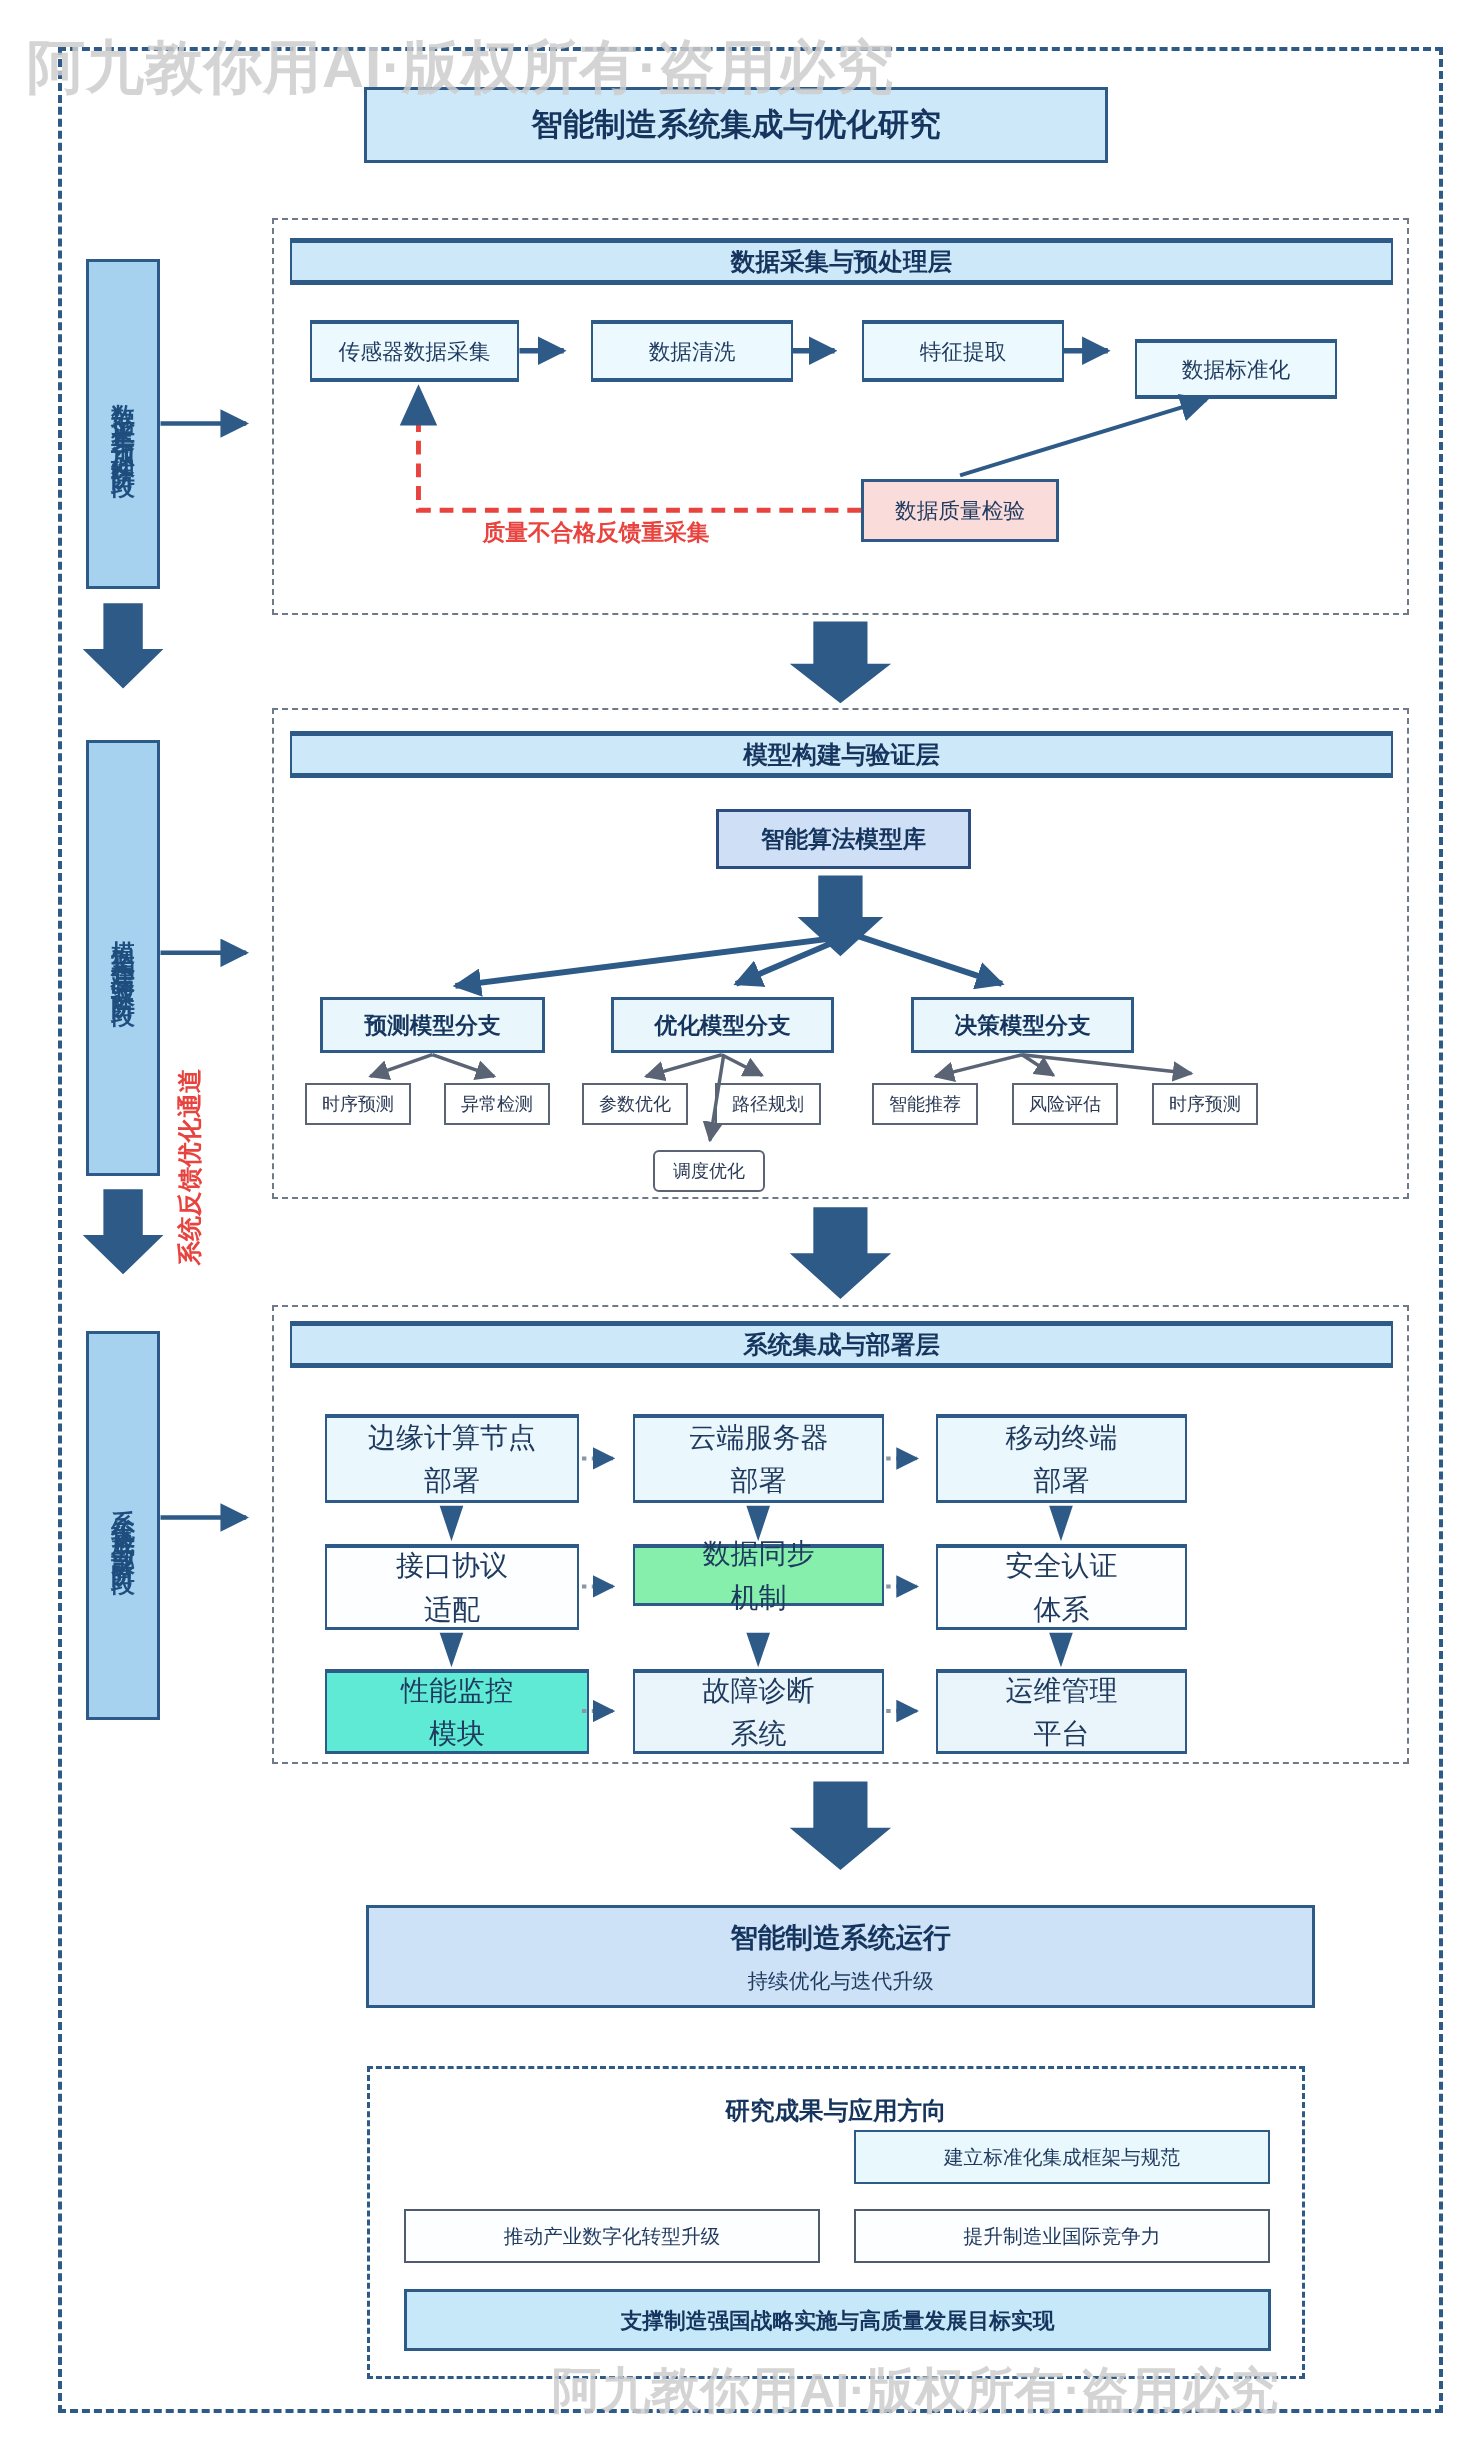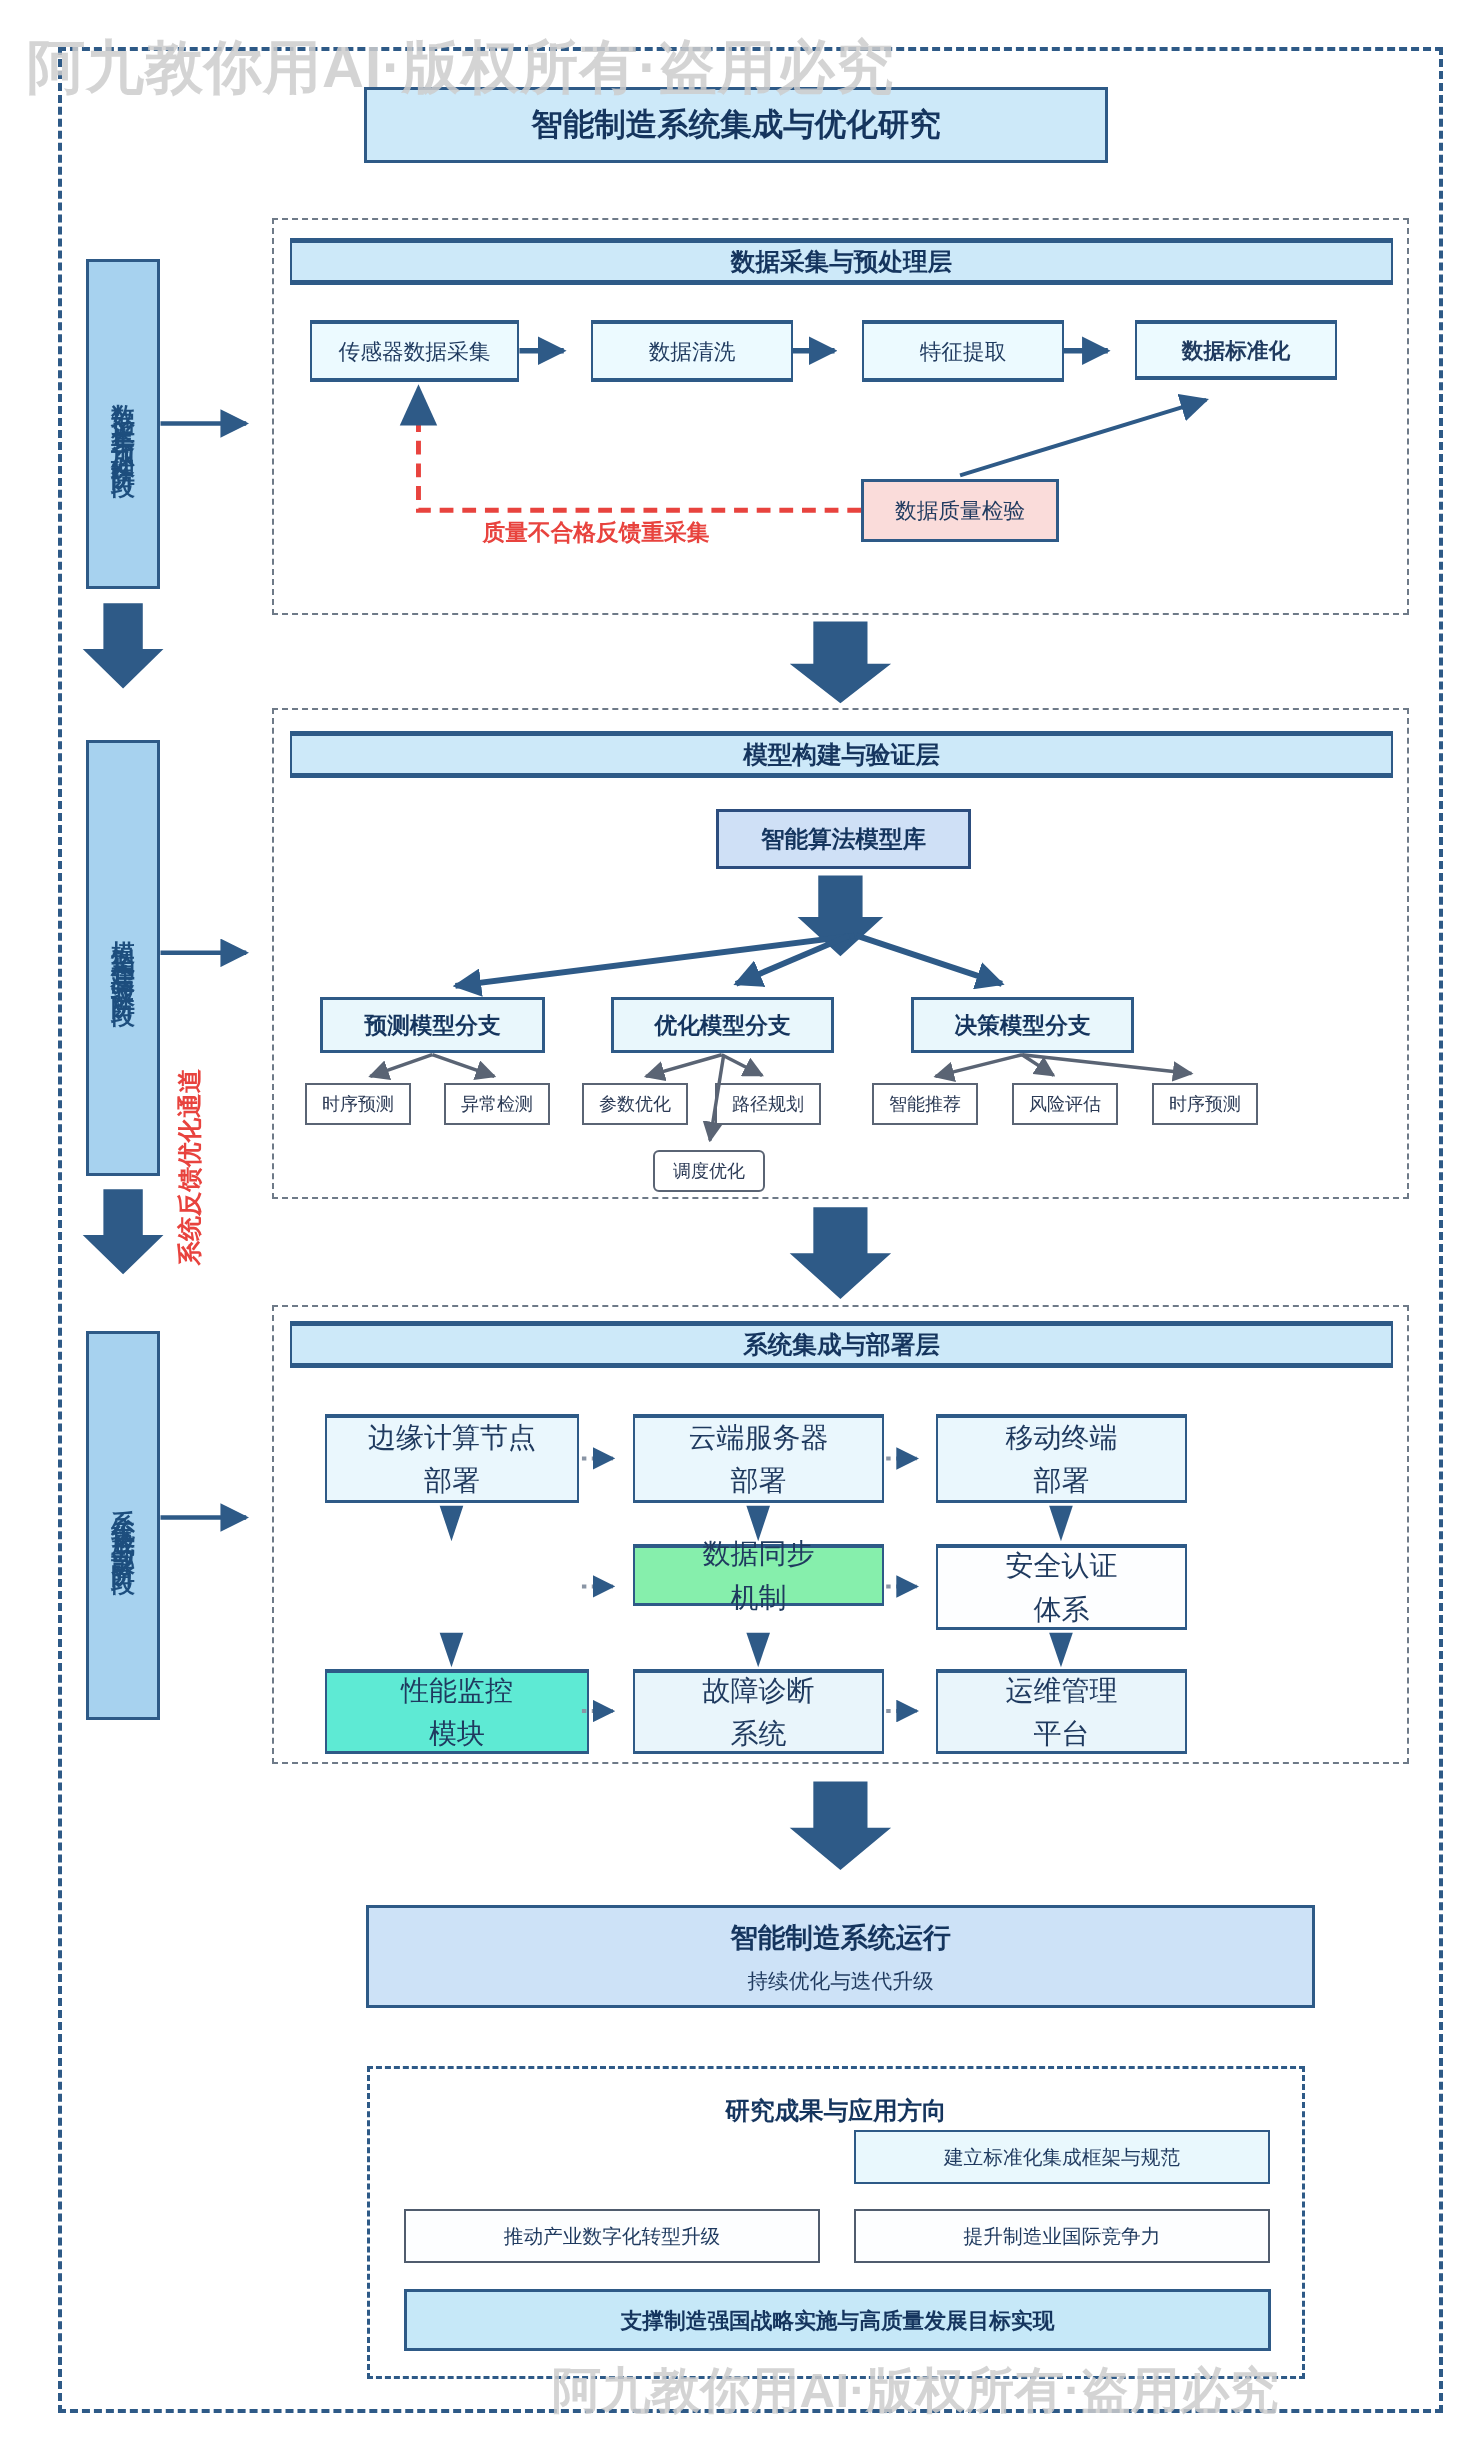--- a/index.html
+++ b/index.html
@@ -58,21 +58,21 @@
   </div>
   <div class="box node1" style="left:310px;top:320px;width:209px;height:62px;">
     <span>传感器数据采集</span>
   </div>
   <div class="box node1" style="left:591px;top:320px;width:202px;height:62px;">
     <span>数据清洗</span>
   </div>
   <div class="box node1" style="left:862px;top:320px;width:202px;height:62px;">
     <span>特征提取</span>
   </div>
-  <div class="box node1" style="left:1135px;top:320px;width:202px;height:60px;font-weight:bold;">
+  <div class="box node1" style="left:1135px;top:339px;width:202px;height:60px;">
     <span>数据标准化</span>
   </div>
   <div class="box" style="left:861px;top:479px;width:198px;height:63px;background:#fadcda;border:3.4px solid #2e5a87;
               font-size:21.7px;font-weight:500;color:#1f3a5f;">
     <span>数据质量检验</span>
   </div>
   <div class="abs" style="left:596px;top:532px;transform:translate(-50%,-50%);font-size:22.7px;font-weight:bold;
               color:#e8433e;white-space:nowrap;z-index:20;">质量不合格反馈重采集</div>
 
   <div class="dashc" style="left:272px;top:708px;width:1137px;height:491px;"></div>
@@ -128,20 +128,24 @@
     <span>边缘计算节点</span>
     <span>部署</span>
   </div>
   <div class="box gridbox" style="left:633px;top:1414px;width:251px;height:89px;background:#eaf7fd;">
     <span>云端服务器</span>
     <span>部署</span>
   </div>
   <div class="box gridbox" style="left:936px;top:1414px;width:251px;height:89px;background:#eaf7fd;">
     <span>移动终端</span>
     <span>部署</span>
+  </div>
+  <div class="box gridbox" style="left:325px;top:1544px;width:254px;height:86px;background:#fdfeff;">
+    <span>接口协议</span>
+    <span>适配</span>
   </div>
   <div class="box gridbox" style="left:633px;top:1544px;width:251px;height:62px;background:#86efac;">
     <span>数据同步</span>
     <span>机制</span>
   </div>
   <div class="box gridbox" style="left:936px;top:1544px;width:251px;height:86px;background:#fdfeff;">
     <span>安全认证</span>
     <span>体系</span>
   </div>
   <div class="box gridbox" style="left:325px;top:1669px;width:264px;height:85px;background:#5eead4;">

